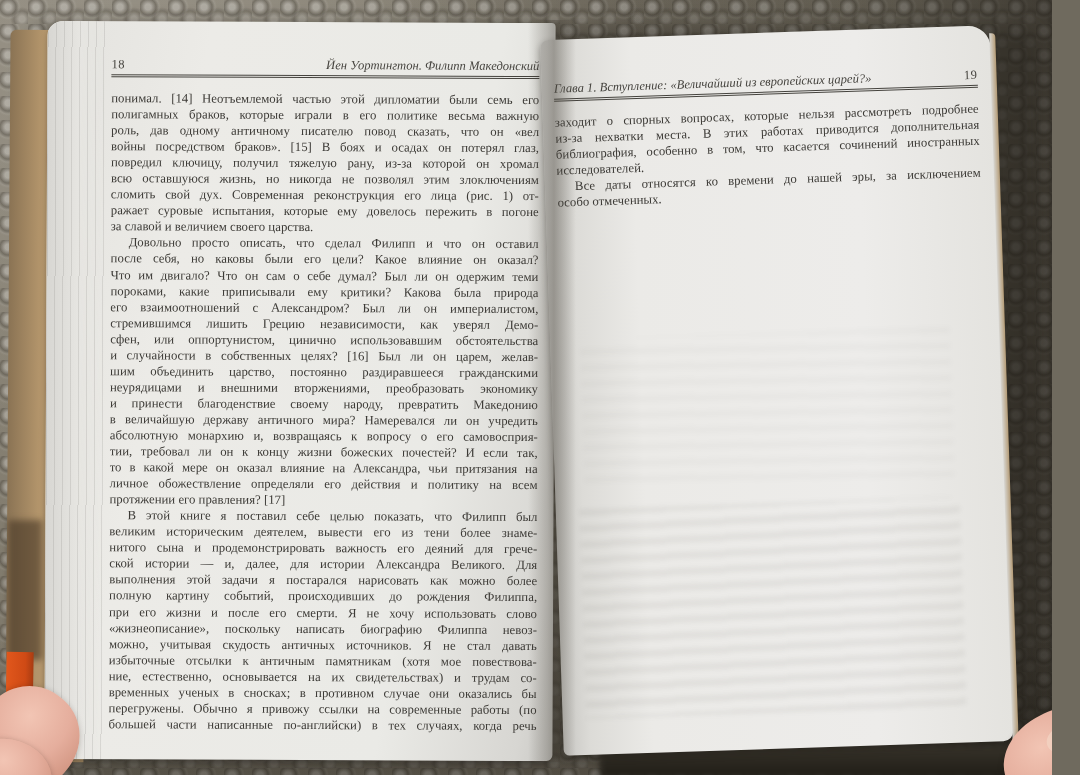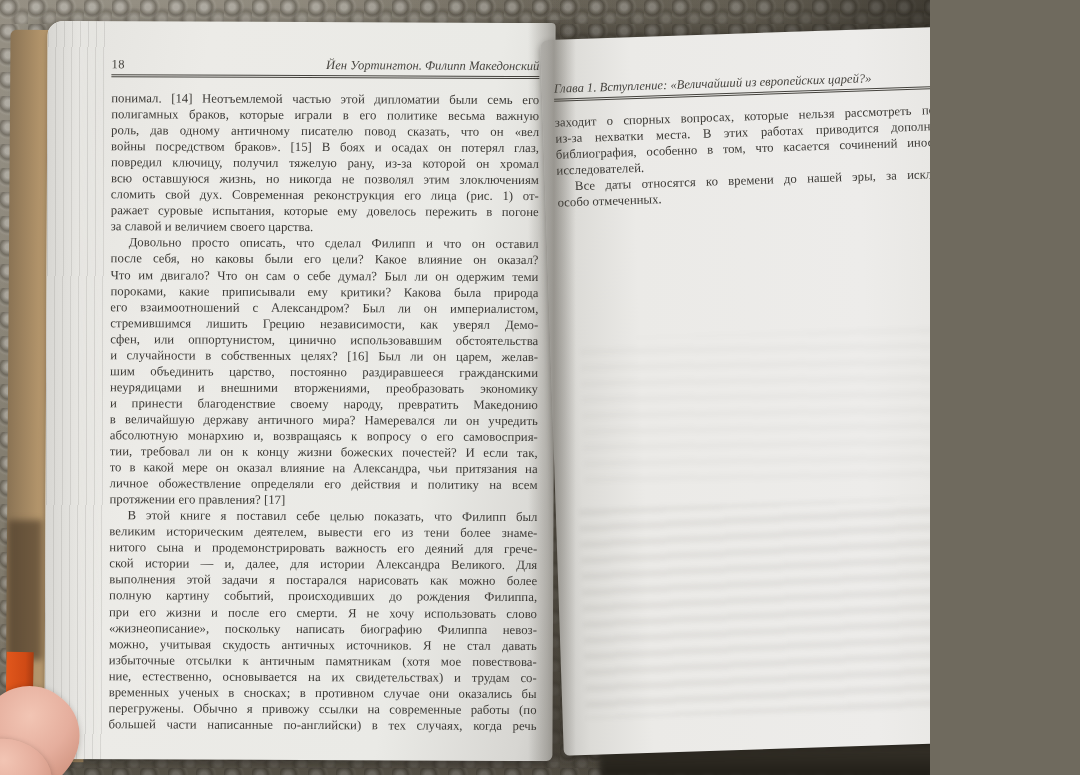--- a/index.html
+++ b/index.html
@@ -2,21 +2,21 @@
 <html style="--page: #ebeae6; --ink: #3c3a36; --cover-orange: #cf4a15; --page-block-tan: #b8996e; --bubble-wrap: #7d7769; --skin: #e5ae9d;"><head>
 <meta charset="utf-8">
 <style>
   :root{
     --wrap-base:#7d7769; --wrap-dark:#2b2822; --page:#ebeae6; --page-shadow:#c9c8c4;
     --ink:#3c3a36; --cover-orange:#cf4a15; --tan:#b8996e; --skin:#e5ae9d;
   }
   *{box-sizing:border-box; margin:0; padding:0;}
   html,body{width:1080px; height:775px; overflow:hidden;}
   body{font-family:"Liberation Serif","DejaVu Serif",serif; background:#6f6a5e;}
-  .scene{position:relative; width:930px; height:775px; overflow:hidden;}
+  .scene{position:relative; width:1052px; height:775px; overflow:hidden;}
 
   
   .wrap-texture{position:absolute; inset:0; background-color:var(--wrap-base);
     background-image:
       radial-gradient(circle at 8px 7px, rgba(255,255,255,.26) 0 3px, rgba(44,40,33,.28) 8px, rgba(255,255,255,.07) 11px, rgba(0,0,0,0) 13px),
       radial-gradient(circle at 22px 19px, rgba(255,255,255,.16) 0 3px, rgba(44,40,33,.24) 8px, rgba(0,0,0,0) 12px),
       radial-gradient(ellipse at 15% 10%, rgba(255,255,255,.10), rgba(0,0,0,0) 40%),
       radial-gradient(ellipse at 60% 4%, rgba(30,26,20,.25), rgba(0,0,0,0) 30%),
       linear-gradient(135deg,#8e887b 0%,#7d7769 45%,#6c665a 100%);
     background-size:28px 24px,28px 24px,100% 100%,100% 100%,100% 100%;}

